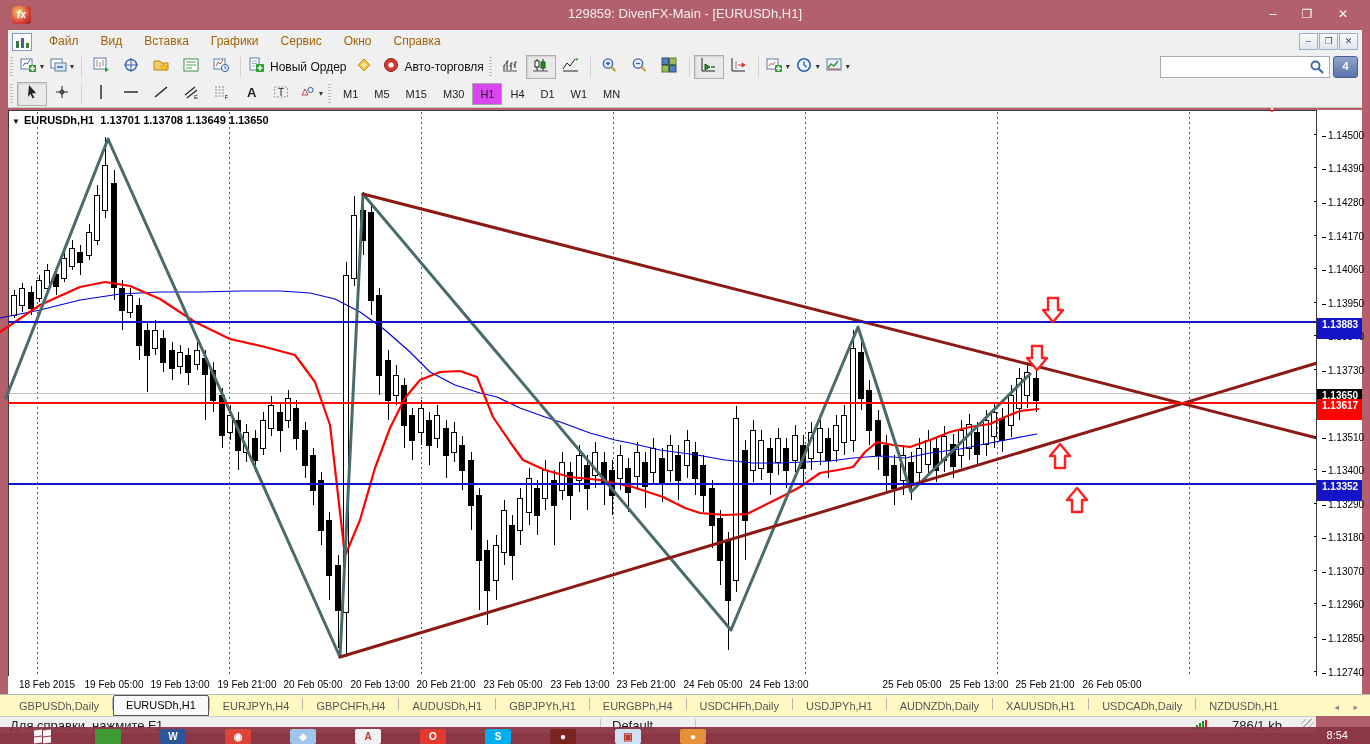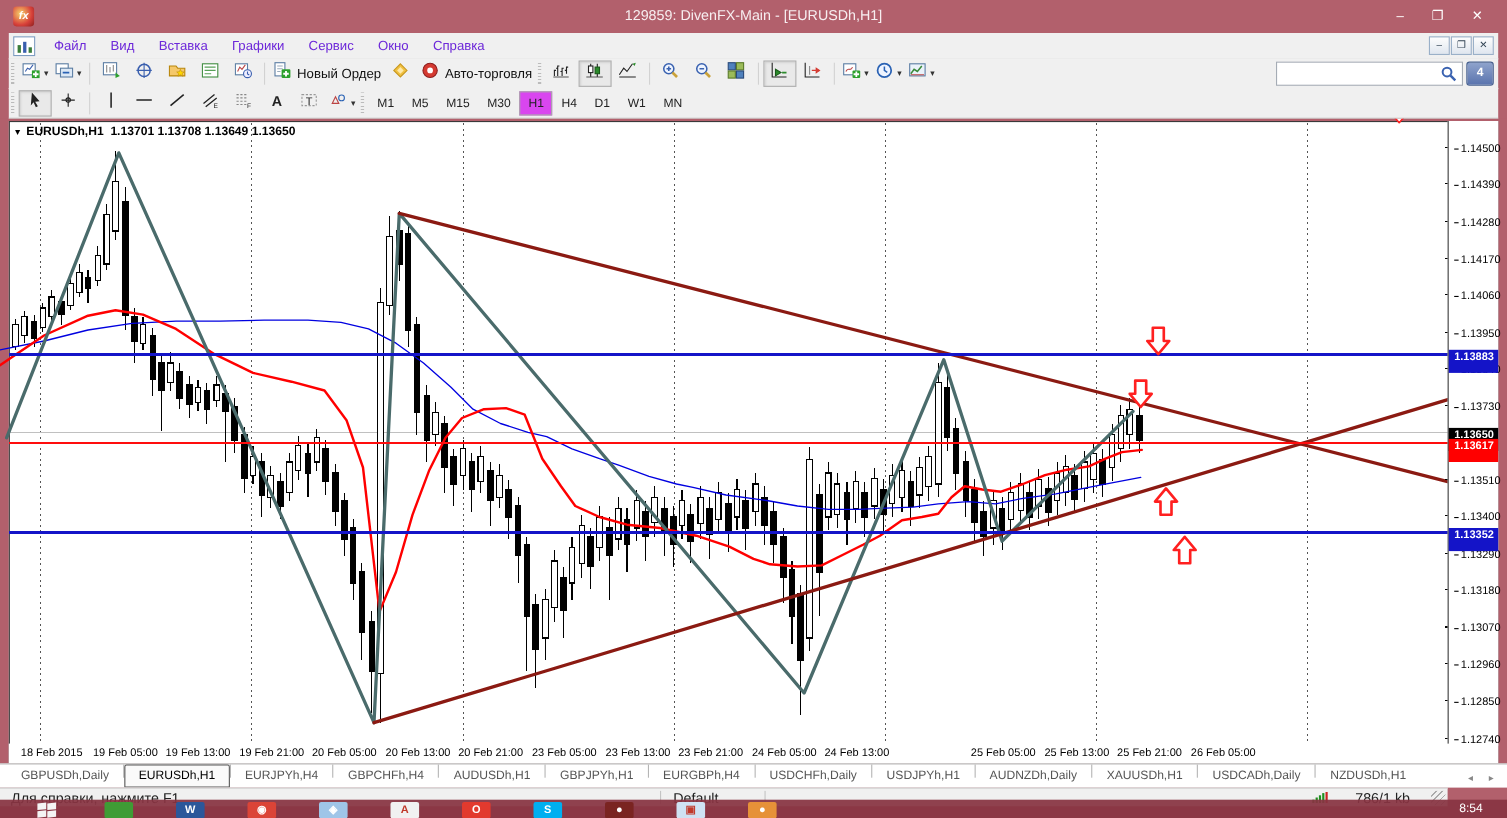--- a/index.html
+++ b/index.html
@@ -12,21 +12,21 @@
      color:#fff;font-size:10px;font-style:italic;font-weight:bold;text-align:center;line-height:18px;}
   #title-text{position:absolute;left:0;right:0;top:6px;text-align:center;font-size:13px;color:#f7eef0;}
   .winbtn{position:absolute;top:5px;width:26px;height:19px;color:#fff;font-size:12px;
      text-align:center;line-height:19px;}
   
   #menubar{position:absolute;left:8px;top:30px;width:1354px;height:23px;background:#f0f0f0;
      border-bottom:1px solid #d9d9d9;}
   #sysicon{position:absolute;left:4px;top:3px;width:18px;height:16px;border:1px solid #7d9cc0;background:#fff;}
   #sysicon i{position:absolute;bottom:2px;width:3px;background:#3a7d3a;}
   #menu-items{position:absolute;left:30px;top:0;height:23px;display:flex;}
-  .menu-item{padding:0 11px;font-size:12px;color:#6d28d9;line-height:23px;}
+  .menu-item{padding:0 11px;font-size:12px;color:#a16207;line-height:23px;}
   .mdibtn{position:absolute;top:3px;width:17px;height:15px;border:1px solid #9ab0c8;
      background:linear-gradient(#fdfdfd,#dfe6ef);color:#345;font-size:9px;text-align:center;line-height:14px;}
   
   #toolbar1{position:absolute;left:8px;top:53px;width:1354px;height:27px;background:#f0f0f0;
      border-bottom:1px solid #dcdcdc;display:flex;align-items:center;}
   #toolbar2{position:absolute;left:8px;top:80px;width:1354px;height:27px;background:#f0f0f0;
      border-bottom:1px solid #c8c8c8;display:flex;align-items:center;}
   .tb-grip{width:5px;height:20px;margin:0 4px 0 2px;
      background:repeating-linear-gradient(#bbb 0 1px,transparent 1px 3px);width:3px;}
   .tb-sep{width:1px;height:20px;background:#d2d2d2;margin:0 4px;}
@@ -53,22 +53,22 @@
   #price-axis{position:absolute;right:8px;top:2px;width:45px;height:568px;background:#fff;
      border-left:1px solid #3a3a3a;}
   .p-label{position:absolute;left:5px;font-size:10px;color:#000;white-space:nowrap;}
   .p-label:before{content:"";display:inline-block;width:4px;height:1px;background:#000;
      vertical-align:middle;margin-right:2px;}
   .p-badge{position:absolute;left:0;width:45px;height:21px;font-size:10px;font-weight:bold;color:#fff;
      text-align:left;padding-left:5px;box-sizing:border-box;line-height:13px;}
   #time-axis{position:absolute;left:8px;bottom:0;width:1354px;height:18px;background:#fff;}
   .t-label{position:absolute;top:3px;font-size:10px;color:#000;transform:translateX(-50%);white-space:nowrap;}
   
-  #tabsbar{position:absolute;left:0px;top:694px;width:1370px;height:22px;background:#ffffff;
-     border-top:1px solid #b9b9b9;display:flex;align-items:flex-start;padding-left:6px;box-sizing:border-box;}
+  #tabsbar{position:absolute;left:0px;top:694px;width:1370px;height:22px;background:#fef9c3;
+     border-top:1px solid #b9b9b9;display:flex;align-items:center;padding-left:6px;box-sizing:border-box;}
   .tab{height:19px;line-height:18px;font-size:11px;color:#555;padding:0 12px;border:1px solid transparent;
      border-bottom:none;white-space:nowrap;}
   .tab.active{background:#fafafa;border:1px solid #555;color:#000;border-radius:2px 2px 0 0;}
   .tab-div{width:1px;height:12px;background:#b5b5b5;margin-bottom:3px;}
   #tab-scroll{position:absolute;right:6px;bottom:4px;font-size:9px;color:#888;letter-spacing:6px;}
   
   #statusbar{position:absolute;left:0;top:716px;width:1316px;height:16px;background:#f0f0f0;
      border-top:1px solid #cfcfcf;font-size:13px;color:#222;}
   #status-help{position:absolute;left:10px;top:1px;}
   #status-sep1{position:absolute;left:600px;top:2px;width:1px;height:12px;background:#c4c4c4;}

